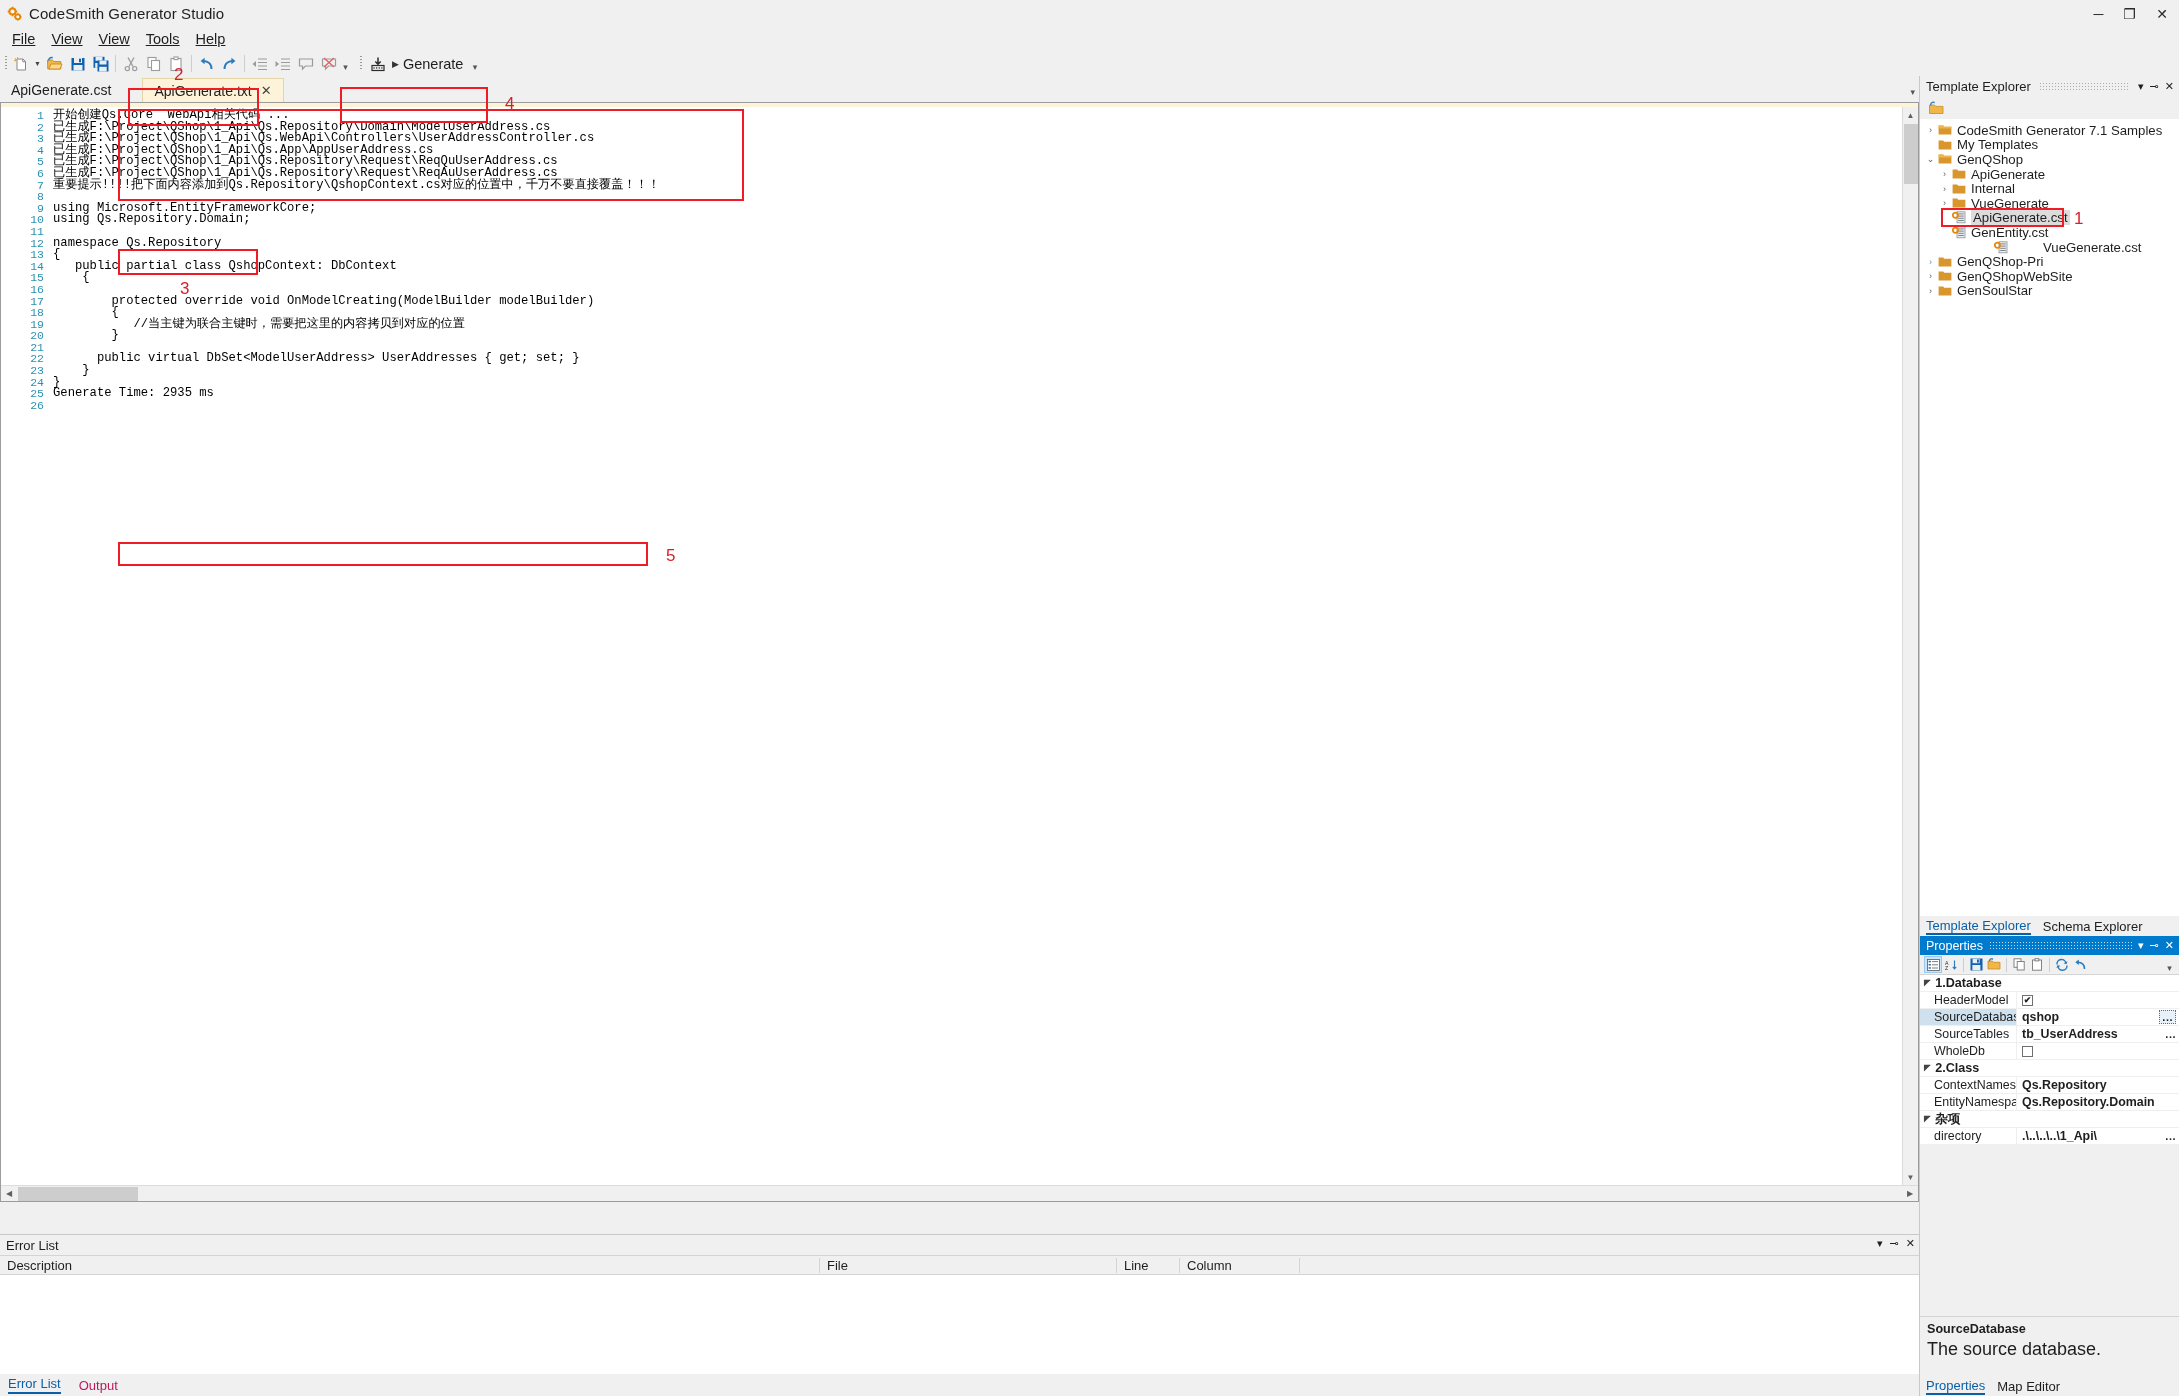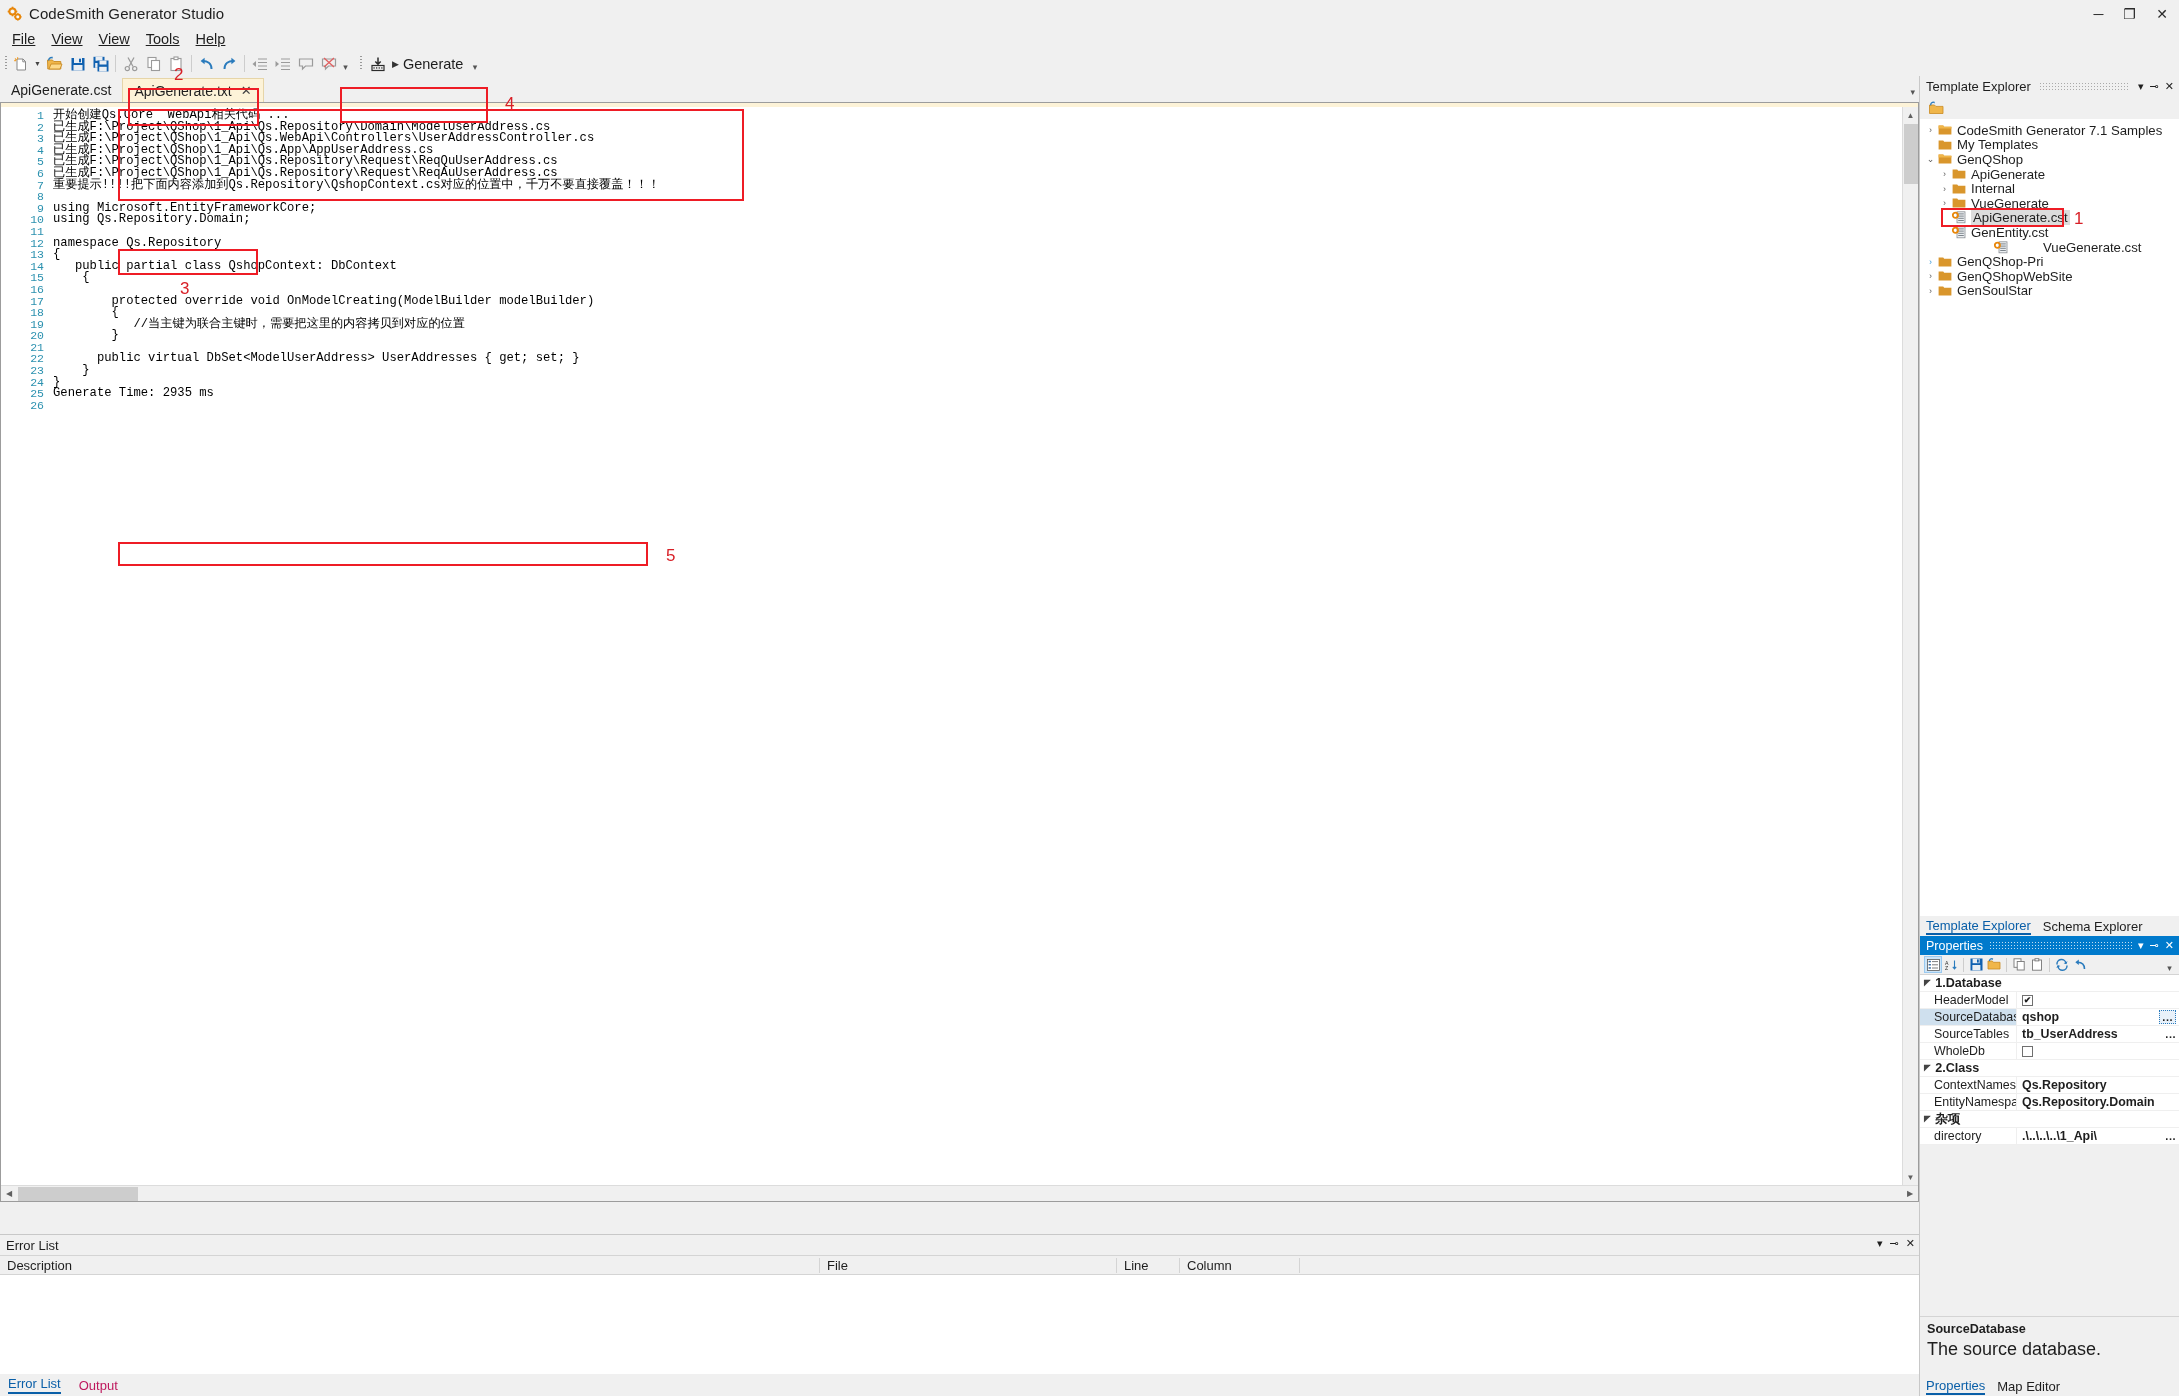--- a/index.html
+++ b/index.html
@@ -93,21 +93,21 @@
   .doctabs {
     height: 26px; min-height: 26px; background: #f0f0f0;
     display: flex; align-items: flex-end; position: relative;
   }
   .doctab {
     height: 24px; display: flex; align-items: center;
     padding: 0 11px; font-size: 14px; color: #1e1e1e;
   }
   .doctab.active {
     background: #fdf3d8; border-top: 1px solid #e6d5a8;
-    border-left: 1px solid #e6d5a8; border-right: 1px solid #e6d5a8;
+    border-left: 1px solid #e6d5a8; border-right: 1px solid #e6d5a8; margin-left: 20px;
   }
   .doctab .close-x { margin-left: 9px; font-size: 13px; color: #444; }
   .doctabs .tabs-scroll-arrow {
     position: absolute; right: 4px; bottom: 5px; font-size: 9px; color: #555;
   }
 
   
   .editor-wrap {
     flex: 1; display: flex; flex-direction: column;
     border: 1px solid #9c9c9c; background: #fff; margin: 0 0 0 0;

